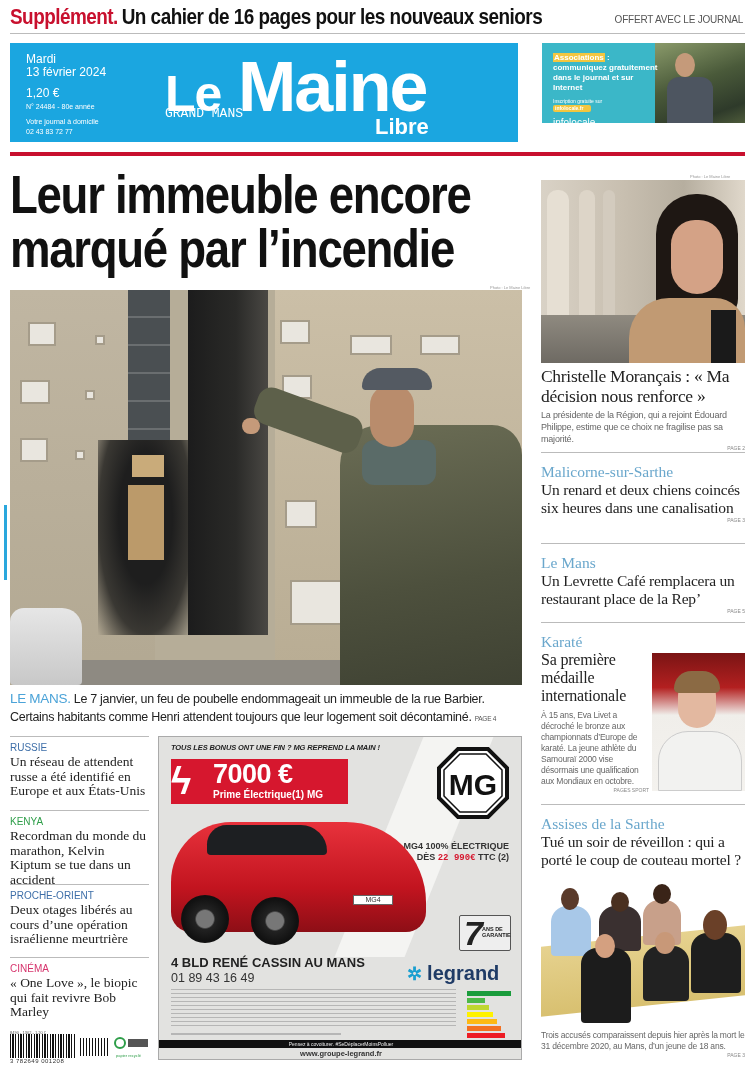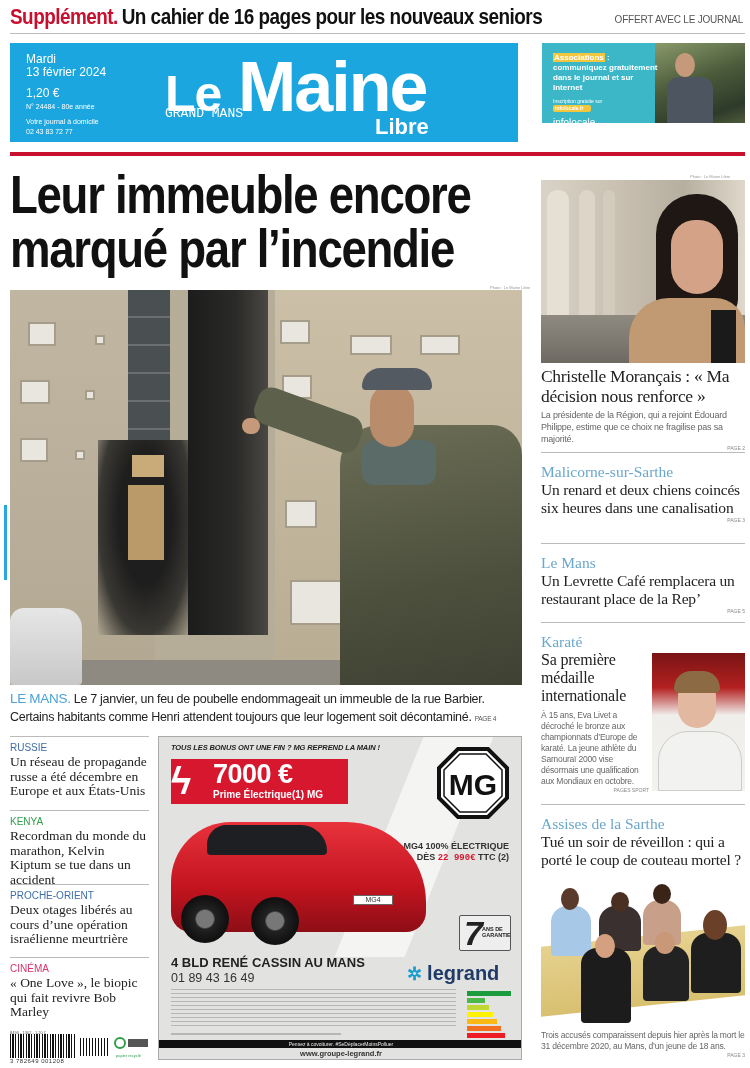--- a/index.html
+++ b/index.html
@@ -214,21 +214,21 @@
 </div>
 
 <div class="abs side-bar"></div>
 
 <p class="abs lemans-cap">
   <span class="kick">LE MANS.</span><span> Le 7 janvier, un feu de poubelle endommageait un immeuble de la rue Barbier. Certains habitants comme Henri attendent toujours que leur logement soit décontaminé.</span> <span class="pg">PAGE 4</span>
 </p>
 
 <div class="abs brief" style="top:736px">
   <div class="brief-kick" style="color:#3d6ea8">RUSSIE</div>
-  <div class="brief-title">Un réseau de propagande russe a été décembre en Europe et aux États-Unis</div>
+  <div class="brief-title">Un réseau de attendent russe a été identifié en Europe et aux États-Unis</div>
 </div>
 <div class="abs brief" style="top:810px">
   <div class="brief-kick" style="color:#2e9e49">KENYA</div>
   <div class="brief-title">Recordman du monde du marathon, Kelvin Kiptum se tue dans un accident</div>
 </div>
 <div class="abs brief" style="top:884px">
   <div class="brief-kick" style="color:#3d6ea8">PROCHE-ORIENT</div>
   <div class="brief-title">Deux otages libérés au cours d’une opération israélienne meurtrière</div>
 </div>
 <div class="abs brief" style="top:957px">

